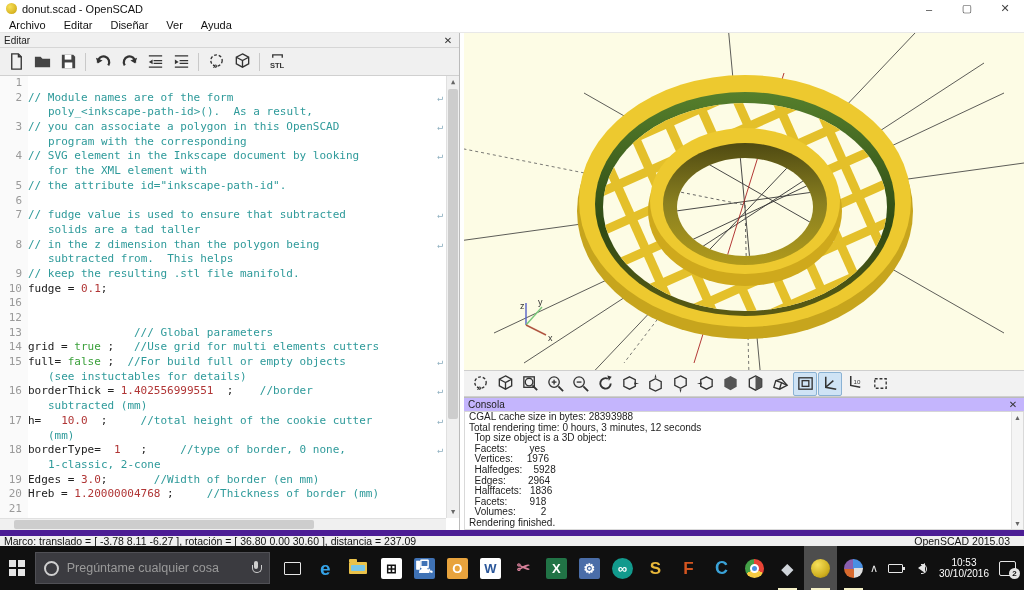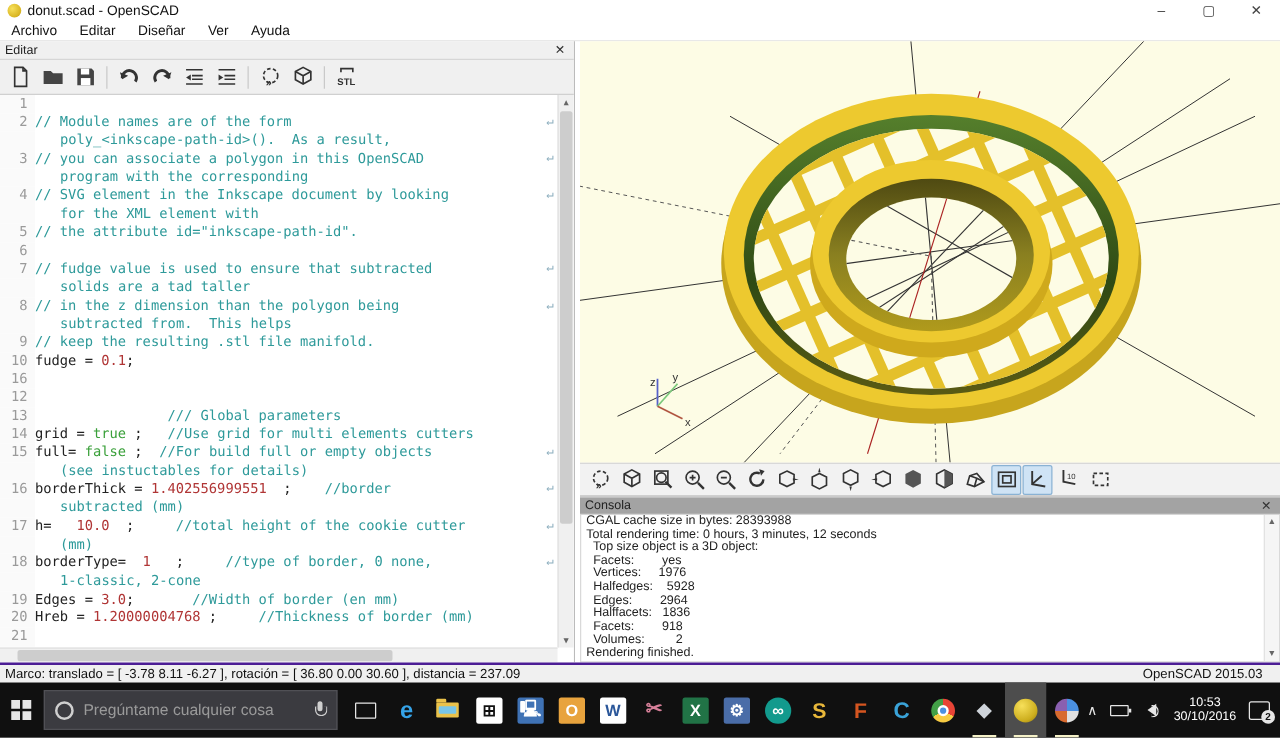--- a/index.html
+++ b/index.html
@@ -60,33 +60,33 @@
                 display:flex; flex-direction:column; }
   .viewport { position:relative; height:337px; background:#fdfce5; overflow:hidden; }
   .view-toolbar { height:27px; background:#f2f2f2; border-top:1px solid #cfcfcf;
                   border-bottom:1px solid #cfcfcf; display:flex; align-items:center;
                   padding-left:4px; gap:1px; }
   .view-toolbar .tb-btn.active { background:#cfe3f5; border:1px solid #8ab2d4; border-radius:2px; }
 
   
   .console { flex:1; display:flex; flex-direction:column; border-top:1px solid #bbb;
              background:#fff; min-height:0; }
-  .console-head { height:14px; background:#a3a3a3; border-bottom:1px solid #d6d6d6;
+  .console-head { height:14px; background:#c4b5fd; border-bottom:1px solid #d6d6d6;
                   display:flex; align-items:center; font-size:10px; color:#222; padding:4px 4px; }
   .console-body { position:relative; flex:1; overflow:hidden; font-size:10px; color:#222;
                   padding-left:4px; border:1px solid #d9d9d9; border-top:none; }
   .con-line { white-space:pre; line-height:10.6px; }
   .con-sb { position:absolute; top:0; right:0; width:12px; bottom:0; background:#f5f5f5;
             border-left:1px solid #e2e2e2; }
   .con-sb .arr { text-align:center; font-size:7px; color:#666; height:11px; line-height:11px; }
   .con-sb .arr.dn { position:absolute; bottom:0; left:0; right:0; }
 
   
   .statusbar { position:absolute; left:0; right:0; bottom:44px; height:16px; background:#f0f0f0;
-               border-top:2px solid #4c1d95; display:flex; align-items:center;
+               border-top:6px solid #4c1d95; display:flex; align-items:center;
                font-size:10.5px; color:#111; padding:0 4px; }
   .status-right { margin-left:auto; padding-right:10px; }
 
   
   .taskbar { position:absolute; left:0; right:0; bottom:0; height:44px; background:#101010;
              display:flex; align-items:center; color:#fff; }
   .start { width:40px; height:44px; display:flex; align-items:center; justify-content:center; }
   .win-flag { width:16px; height:16px; display:grid; grid-template-columns:7px 7px;
               grid-template-rows:7px 7px; gap:2px; }
   .win-flag div { background:#e6e6e6; }

